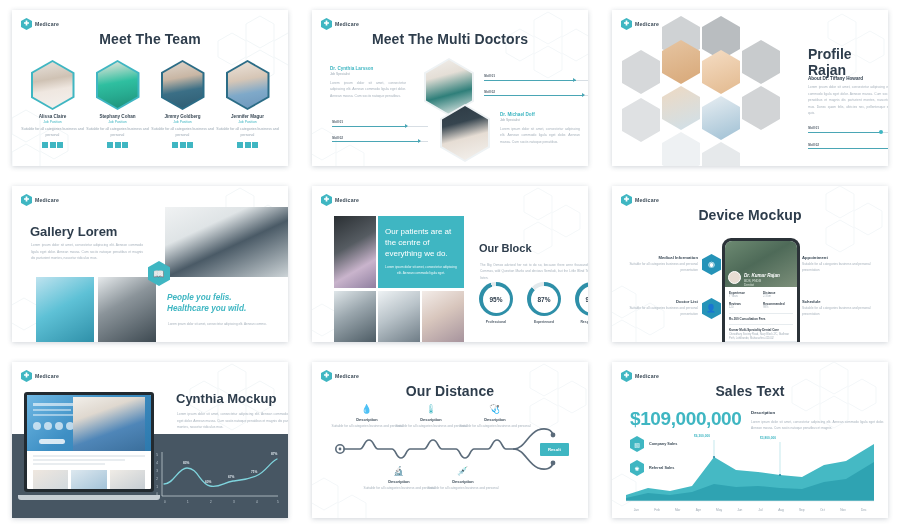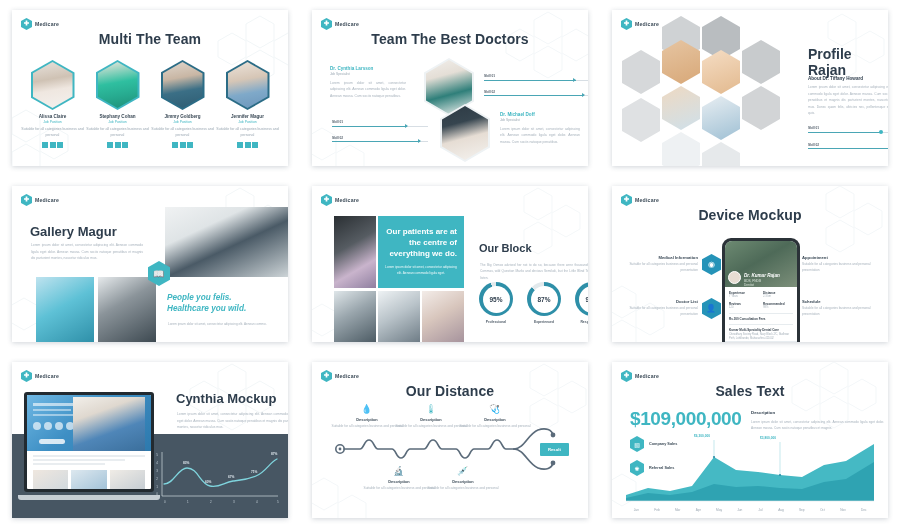--- a/index.html
+++ b/index.html
@@ -77,21 +77,21 @@
 
   
   .g-title { position:absolute; left:18px; top:38px; font-size:13px; font-weight:bold; color:#2e3d4c; }
   .g-body { position:absolute; left:19px; top:56px; width:112px; font-size:3.3px; color:#a7b2bc; line-height:2; text-align:justify; }
   .quote { position:absolute; left:155px; top:106px; font-size:8.2px; font-style:italic;
            font-weight:bold; color:#3fb6c2; line-height:1.35; }
   .quote-sub { position:absolute; left:156px; top:136px; width:130px; font-size:3.1px; color:#a7b2bc; }
 
   
   .tealbox { position:absolute; background:#3fb6c2; color:#fff; }
-  .tb-h { font-size:8px; font-weight:bold; line-height:1.35; text-align:right; }
+  .tb-h { font-size:8px; font-weight:normal; line-height:1.35; text-align:left; }
   .tb-p { font-size:3.2px; line-height:1.8; text-align:center; margin-top:6px; opacity:.92; }
   .ow-title { position:absolute; left:167px; top:56px; font-size:11px; font-weight:bold; color:#2e3d4c; }
   .ow-body { position:absolute; left:168px; top:76px; width:120px; font-size:3.2px; color:#a7b2bc; line-height:2; text-align:justify; }
   .donut { width:34px; height:34px; border-radius:50%; display:flex; align-items:center; justify-content:center; }
   .donut .hole { width:27px;height:27px;border-radius:50%;background:#fff;display:flex;align-items:center;justify-content:center;
                  font-size:6.5px; font-weight:bold; color:#2e3d4c;}
   .donut-cap { font-size:3.4px; font-weight:bold; color:#55616d; margin-top:4px; text-align:center; }
 
   
   .feat { position:absolute; width:105px; display:flex; align-items:center; gap:4px; }
@@ -146,21 +146,21 @@
         <polygon points="14,134 28,142 28,158 14,166 0,158 0,142"></polygon>
       </g>
     </svg>
     <div class="logo">
       <svg class="hx" viewBox="0 0 22 24">
         <polygon points="11,0 22,6 22,18 11,24 0,18 0,6" fill="#3fb6c2"></polygon>
         <path d="M9.3 5h3.4v3.3H16v3.4h-3.3V15H9.3v-3.3H6V8.3h3.3z" fill="#fff"></path>
       </svg>
       <span class="lt">Medicare</span>
     </div>
-    <div class="title">Multi The Team</div>
+    <div class="title">Meet The Team</div>
 
     <div class="team">
       <div class="member">
         <div class="hexphoto" style="background:#3fb6c2">
           <div class="inner" style="background:linear-gradient(170deg,#e8e2dc 0%,#cfc2b4 38%,#efe7e0 60%,#f4f1ee 100%)"></div>
         </div>
         <div class="m-name">Alissa Claire</div>
         <div class="m-role">Job Position</div>
         <div class="m-desc">Suitable for all categories business and personal</div>
         <div class="socials">
@@ -224,21 +224,21 @@
         <polygon points="38,135 52,143 52,159 38,167 24,159 24,143"></polygon>
       </g>
     </svg>
     <div class="logo">
       <svg class="hx" viewBox="0 0 22 24">
         <polygon points="11,0 22,6 22,18 11,24 0,18 0,6" fill="#3fb6c2"></polygon>
         <path d="M9.3 5h3.4v3.3H16v3.4h-3.3V15H9.3v-3.3H6V8.3h3.3z" fill="#fff"></path>
       </svg>
       <span class="lt">Medicare</span>
     </div>
-    <div class="title">Team The Best Doctors</div>
+    <div class="title">Meet The Multi Doctors</div>
 
     <div style="position:absolute;left:18px;top:56px;width:76px">
       <div class="docname tl">Dr. Cynthia Larsson</div>
       <div class="docrole">Job Specialist</div>
       <div class="docbody">Lorem ipsum dolor sit amet, consectetur adipiscing elit. Aenean commodo ligula eget dolor. Aenean massa. Cum sociis natoque penatibus.</div>
     </div>
 
     <div class="hexphoto" style="position:absolute;left:112px;top:48px;width:50px;height:58px;background:#eef2f4">
       <div class="inner" style="background:linear-gradient(165deg,#f2efeb 0%,#e4ded6 30%,#2f7f7a 62%,#f6f4f2 100%)"></div>
     </div>
@@ -338,21 +338,21 @@
         <polygon points="40,129 54,137 54,153 40,161 26,153 26,137"></polygon>
       </g>
     </svg>
     <div class="logo">
       <svg class="hx" viewBox="0 0 22 24">
         <polygon points="11,0 22,6 22,18 11,24 0,18 0,6" fill="#3fb6c2"></polygon>
         <path d="M9.3 5h3.4v3.3H16v3.4h-3.3V15H9.3v-3.3H6V8.3h3.3z" fill="#fff"></path>
       </svg>
       <span class="lt">Medicare</span>
     </div>
-    <div class="g-title">Gallery Magur</div>
+    <div class="g-title">Gallery Lorem</div>
     <div class="g-body">Lorem ipsum dolor sit amet, consectetur adipiscing elit. Aenean commodo ligula eget dolor. Aenean massa. Cum sociis natoque penatibus et magnis dis parturient montes, nascetur ridiculus mus.</div>
 
     <div style="position:absolute;left:153px;top:21px;width:125px;height:70px;
                 background:linear-gradient(155deg,#f0f2f3 0%,#dfe4e6 30%,#4a5a66 55%,#cfd6d9 100%);"></div>
     <div style="position:absolute;left:24px;top:91px;width:58px;height:66px;
                 background:linear-gradient(150deg,#bfe3ef 0%,#5ec1d6 45%,#2e8fa8 100%);"></div>
     <div style="position:absolute;left:86px;top:91px;width:58px;height:66px;
                 background:linear-gradient(150deg,#e6eaec 0%,#8b949a 40%,#3c4850 100%);"></div>
     <div style="position:absolute;left:136px;top:75px;width:22px;height:25px;background:#3fb6c2;
                 clip-path:polygon(50% 0,100% 25%,100% 75%,50% 100%,0 75%,0 25%);

